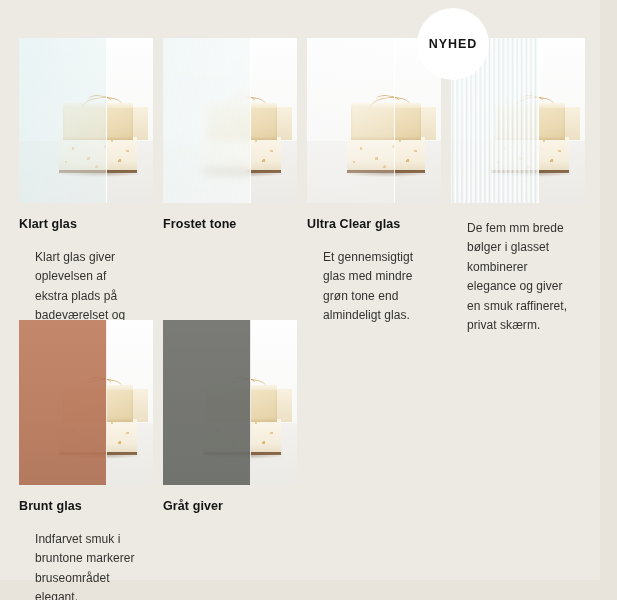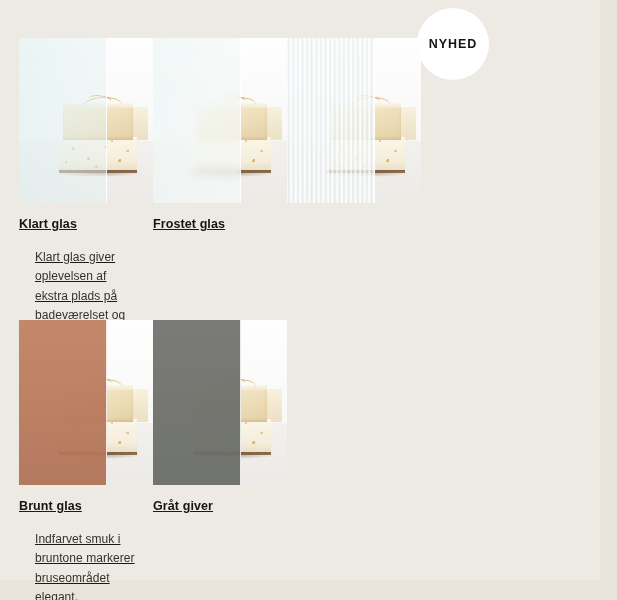--- a/index.html
+++ b/index.html
@@ -51,21 +51,21 @@
     font-size: 12.5px;
     font-weight: 700;
     letter-spacing: 0.9px;
     color: #141414;
   }
 
   
   .row {
     position: absolute;
     display: flex;
-    text-decoration: underline;
+    gap: 10px;
   }
   .row-1 { left: 19px; top: 38px; }
   .row-2 { left: 19px; top: 320px; }
 
   .card { width: 134px; }
 
   .card-media {
     position: relative;
     width: 134px;
     height: 165px;
@@ -255,36 +255,52 @@
       <div class="scene">
         <div class="backwall"></div>
         <div class="soap-side"></div>
         <div class="soap-bottom"></div>
         <div class="soap-top"></div>
         <div class="twine"></div>
         <div class="floor-shadow"></div>
       </div>
       <div class="glass glass--frosted"></div>
     </div>
-    <h3 class="card-title">Frostet glas</h3>
-  </div>
-
+    <h3 class="card-title">Frostet tone</h3>
+  </div>
+
+  <div class="card">
+    <div class="card-media">
+      <div class="scene">
+        <div class="backwall"></div>
+        <div class="soap-side"></div>
+        <div class="soap-bottom"></div>
+        <div class="soap-top"></div>
+        <div class="twine"></div>
+        <div class="floor-shadow"></div>
+      </div>
+      <div class="glass glass--ultra"></div>
+    </div>
+    <h3 class="card-title">Ultra Clear glas</h3>
+    <p class="card-body">Et gennemsigtigt glas med mindre grøn tone end almindeligt glas.</p>
+  </div>
 
   <div class="card">
     <div class="card-media">
       <div class="scene">
         <div class="backwall"></div>
         <div class="soap-side"></div>
         <div class="soap-bottom"></div>
         <div class="soap-top"></div>
         <div class="twine"></div>
         <div class="floor-shadow"></div>
       </div>
       <div class="glass glass--wave"></div>
     </div>
+    <p class="card-body">De fem mm brede bølger i glasset kombinerer elegance og giver en smuk raffineret, privat skærm.</p>
   </div>
 </div>
   <div class="row row-2" id="row-2">
   <div class="card">
     <div class="card-media">
       <div class="scene">
         <div class="backwall"></div>
         <div class="soap-side"></div>
         <div class="soap-bottom"></div>
         <div class="soap-top"></div>

